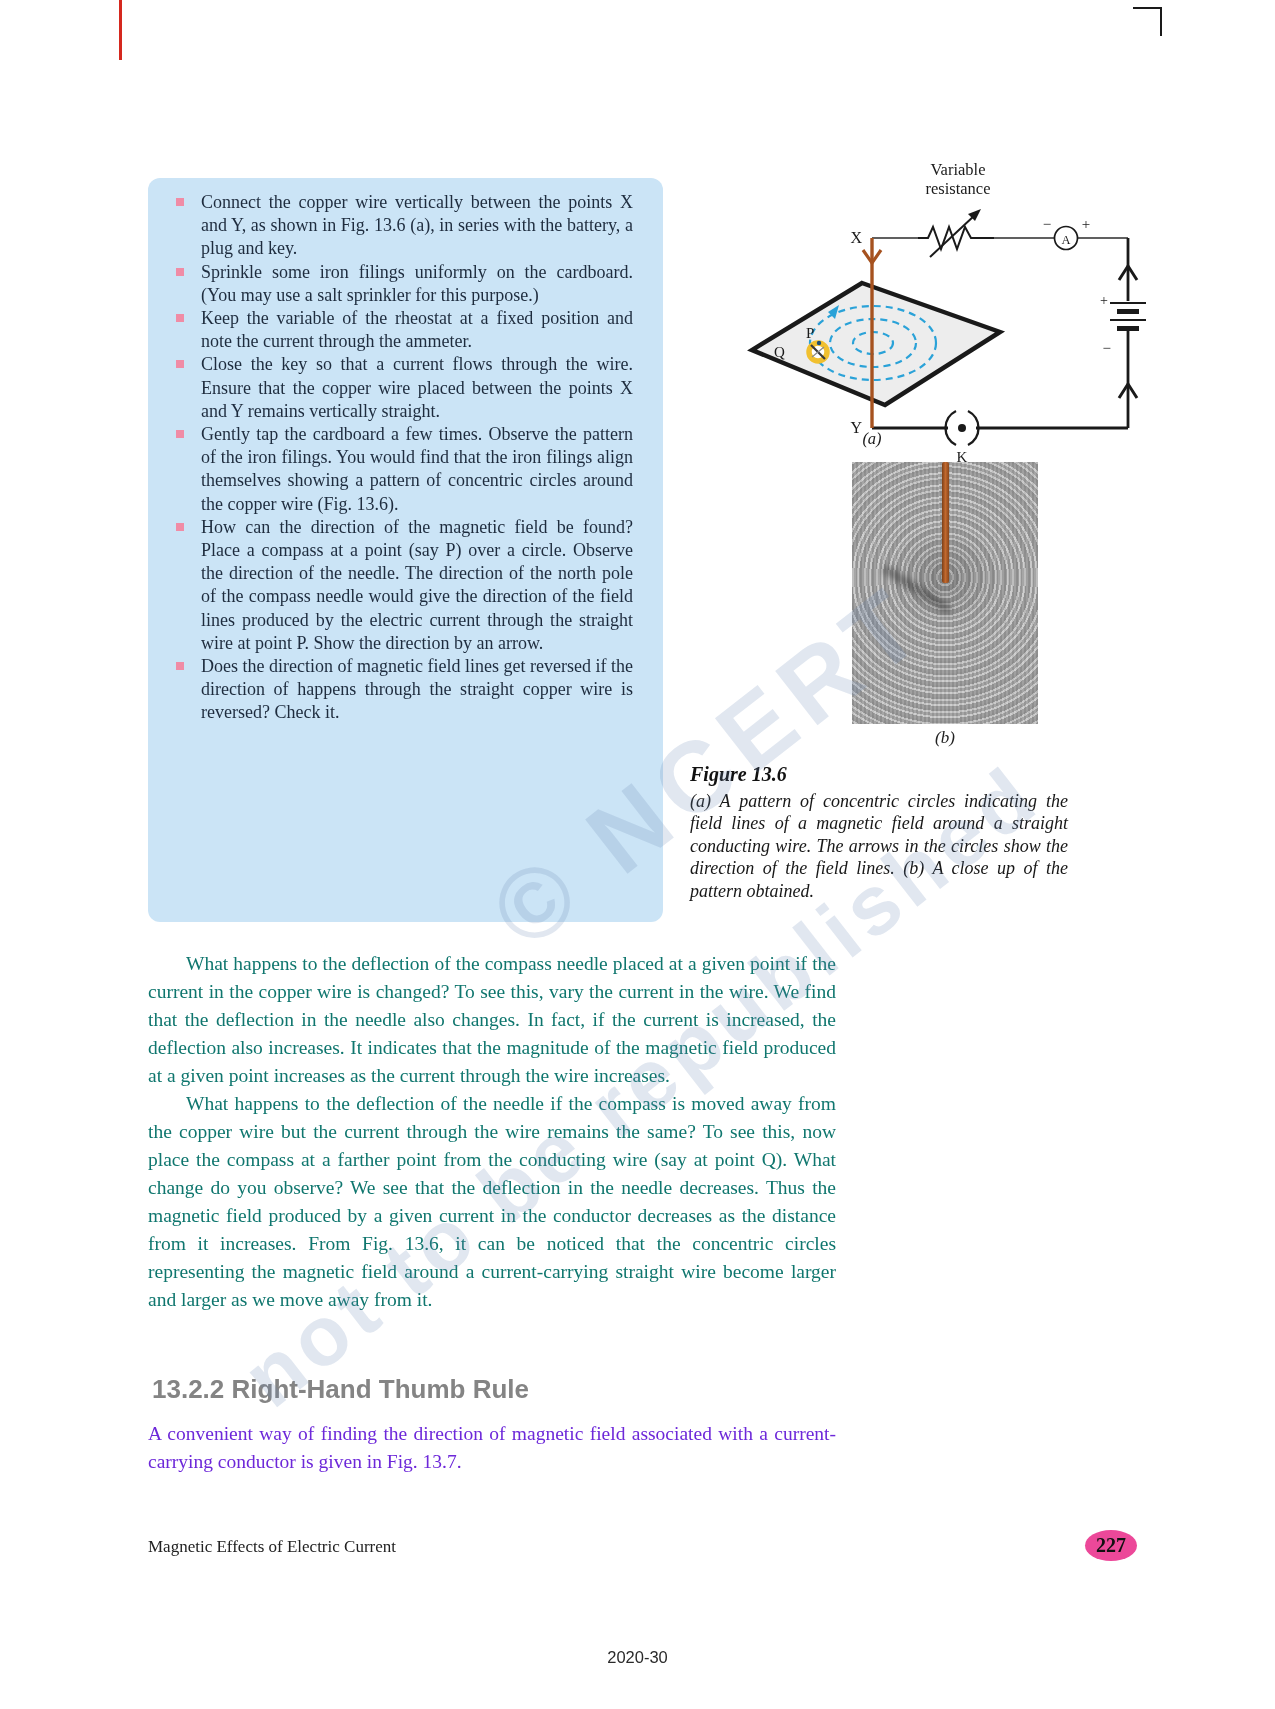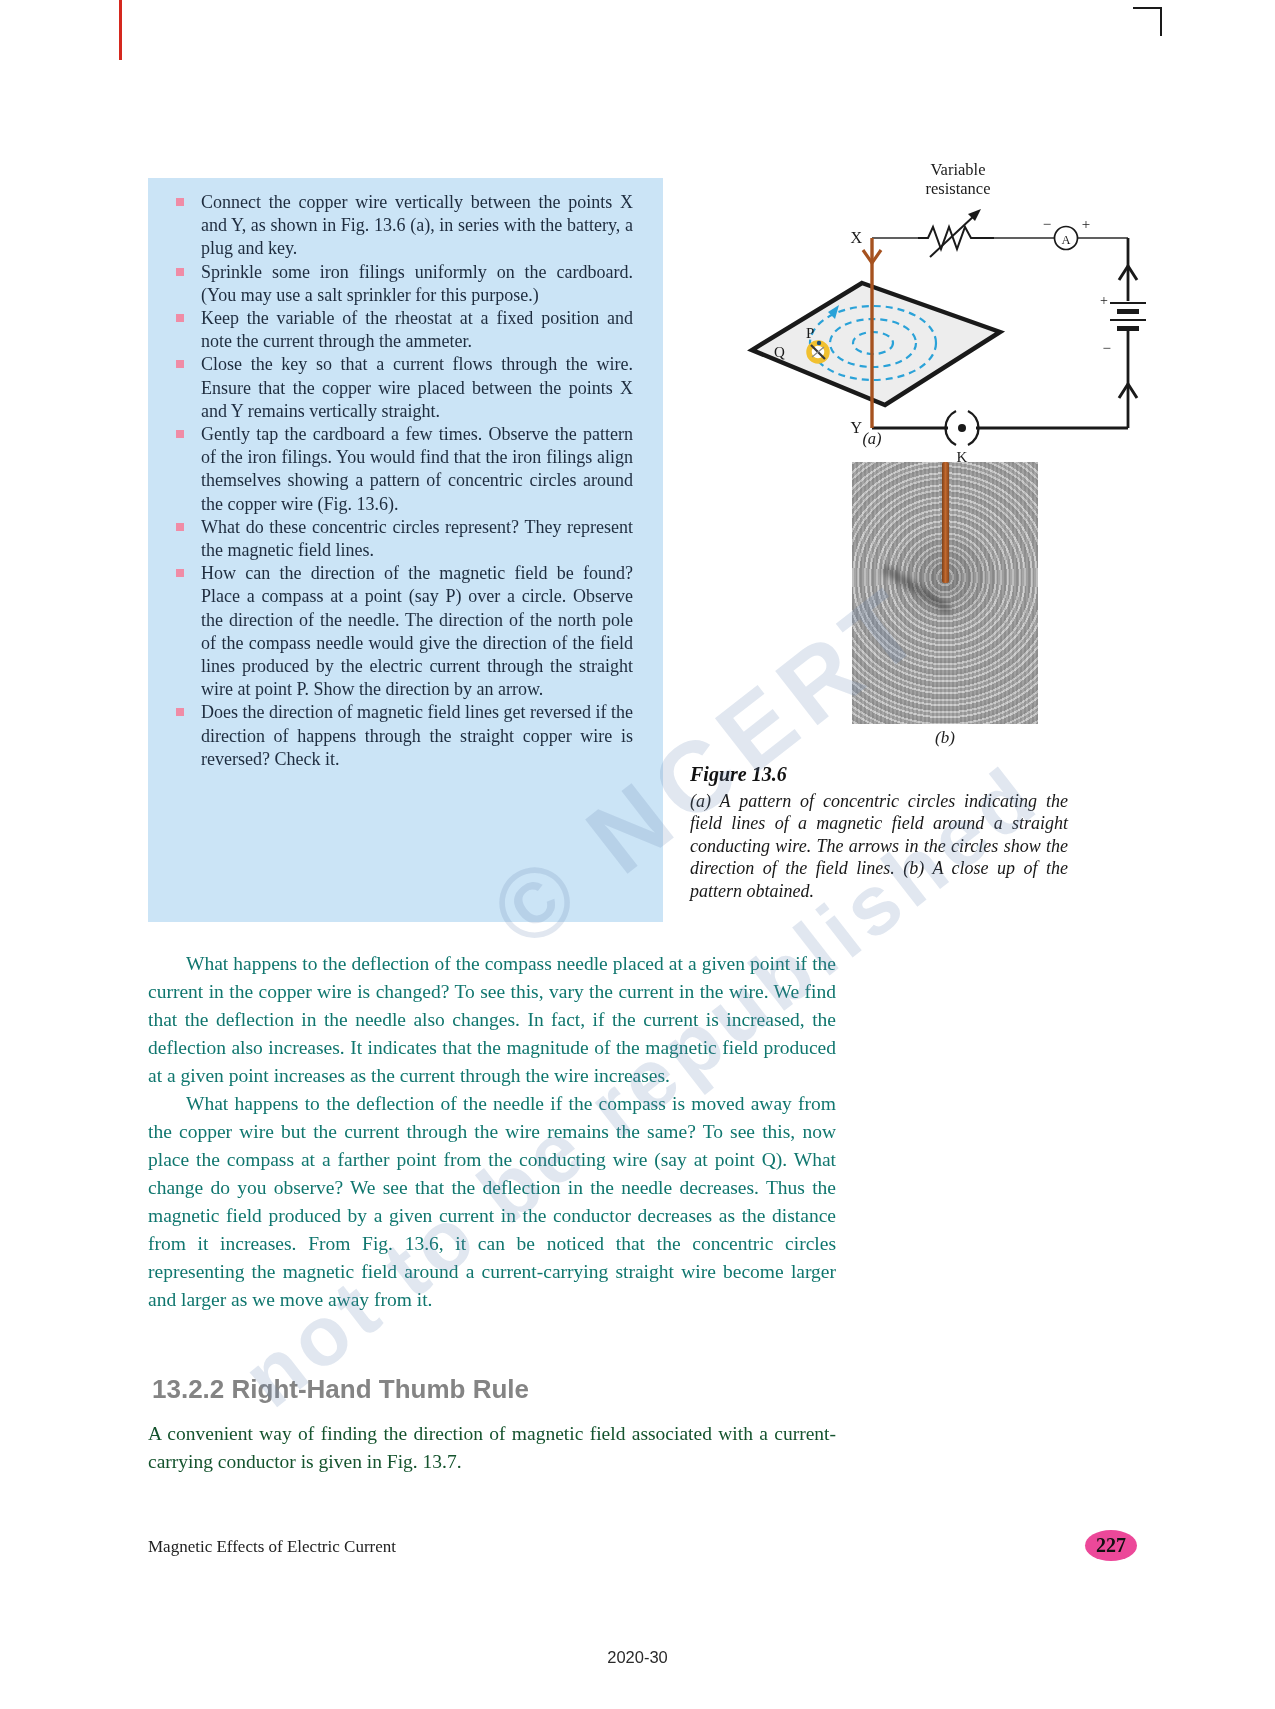--- a/index.html
+++ b/index.html
@@ -13,21 +13,21 @@
 
   
   .wm{position:absolute;left:0;top:0;z-index:6;pointer-events:none;white-space:nowrap;
       font-family:"Liberation Sans",sans-serif;font-weight:bold;color:rgba(104,136,178,0.20);
       transform-origin:0 0;}
   .wm1{font-size:100px;letter-spacing:10px;transform:translate(470px,880px) rotate(-38deg);}
   .wm2{font-size:84px;letter-spacing:6px;transform:translate(225px,1350px) rotate(-38deg);}
 
   
   .activity-box{position:absolute;left:148px;top:178px;width:515px;height:744px;
-                background:#cbe4f6;box-sizing:border-box;padding:13px 30px 12px 26px;overflow:hidden;}
+                background:#cbe4f6;box-sizing:border-box;padding:13px 30px 12px 26px;overflow:hidden;border-radius:12px;}
   .activity-box ul{list-style:none;margin:0;padding:0;}
   .activity-box li{position:relative;padding-left:27px;margin:0;
                    font-size:18px;line-height:23.2px;text-align:justify;color:#1e2c3e;}
   .bullet-sq{position:absolute;left:2px;top:7px;width:8px;height:8px;background:#f08ca6;}
 
   
   .circuit-svg{position:absolute;left:690px;top:150px;width:470px;height:315px;z-index:2;}
   .circuit-svg text{font-family:"Liberation Serif",serif;fill:#1b1b1b;}
 
   
@@ -48,21 +48,21 @@
   .fig-title{font-weight:bold;font-style:italic;font-size:20px;color:#111;margin-bottom:4px;}
   .fig-text{font-style:italic;font-size:18px;line-height:22.4px;text-align:justify;color:#181818;}
 
   
   .body-text{position:absolute;left:148px;top:950px;width:688px;}
   .body-text p{margin:0;font-size:19.5px;line-height:28px;text-align:justify;color:#0f766e;}
   .body-text p.indent{text-indent:38px;}
   .section-heading{position:absolute;left:152px;top:1374px;margin:0;
       font-family:"Liberation Sans",sans-serif;font-weight:bold;font-size:26px;color:#848484;}
   .para3{position:absolute;left:148px;top:1420px;width:688px;margin:0;
-      font-size:19.5px;line-height:28px;text-align:justify;color:#14532d;}
+      font-size:19.5px;line-height:28px;text-align:justify;color:#6d28d9;}
 
   
   .footer-left{position:absolute;left:148px;top:1537px;font-size:17px;color:#222;}
   .page-oval{position:absolute;left:1085px;top:1530px;width:52px;height:31px;border-radius:50%;
       background:#ec4899;display:flex;align-items:center;justify-content:center;
       font-weight:bold;font-size:20px;color:#101010;}
   .year{position:absolute;left:0;top:1648px;width:100%;text-align:center;
       font-family:"Liberation Sans",sans-serif;font-size:16.5px;color:#2a2a2a;}
 </style>
 </head>
@@ -76,21 +76,20 @@
   <div class="wm wm1">© NCERT</div>
   <div class="wm wm2">not to be republished</div>
 
   <div class="activity-box">
     <ul>
       <li><span class="bullet-sq"></span><span>Connect the copper wire vertically between the points X and Y, as shown in Fig. 13.6 (a), in series with the battery, a plug and key.</span></li>
       <li><span class="bullet-sq"></span><span>Sprinkle some iron filings uniformly on the cardboard. (You may use a salt sprinkler for this purpose.)</span></li>
       <li><span class="bullet-sq"></span><span>Keep the variable of the rheostat at a fixed position and note the current through the ammeter.</span></li>
       <li><span class="bullet-sq"></span><span>Close the key so that a current flows through the wire. Ensure that the copper wire placed between the points X and Y remains vertically straight.</span></li>
       <li><span class="bullet-sq"></span><span>Gently tap the cardboard a few times. Observe the pattern of the iron filings. You would find that the iron filings align themselves showing a pattern of concentric circles around the copper wire (Fig. 13.6).</span></li>
-      <li><span class="bullet-sq"></span><span>What do these concentric circles represent? They represent the magnetic field lines.</span></li>
       <li><span class="bullet-sq"></span><span>How can the direction of the magnetic field be found? Place a compass at a point (say P) over a circle. Observe the direction of the needle. The direction of the north pole of the compass needle would give the direction of the field lines produced by the electric current through the straight wire at point P. Show the direction by an arrow.</span></li>
       <li><span class="bullet-sq"></span><span>Does the direction of magnetic field lines get reversed if the direction of happens through the straight copper wire is reversed? Check it.</span></li>
     </ul>
   </div>
 
   <svg class="circuit-svg" viewBox="0 0 470 315">
 
     <text x="268" y="25" font-size="16.5" text-anchor="middle">Variable</text>
     <text x="268" y="44" font-size="16.5" text-anchor="middle">resistance</text>
 

